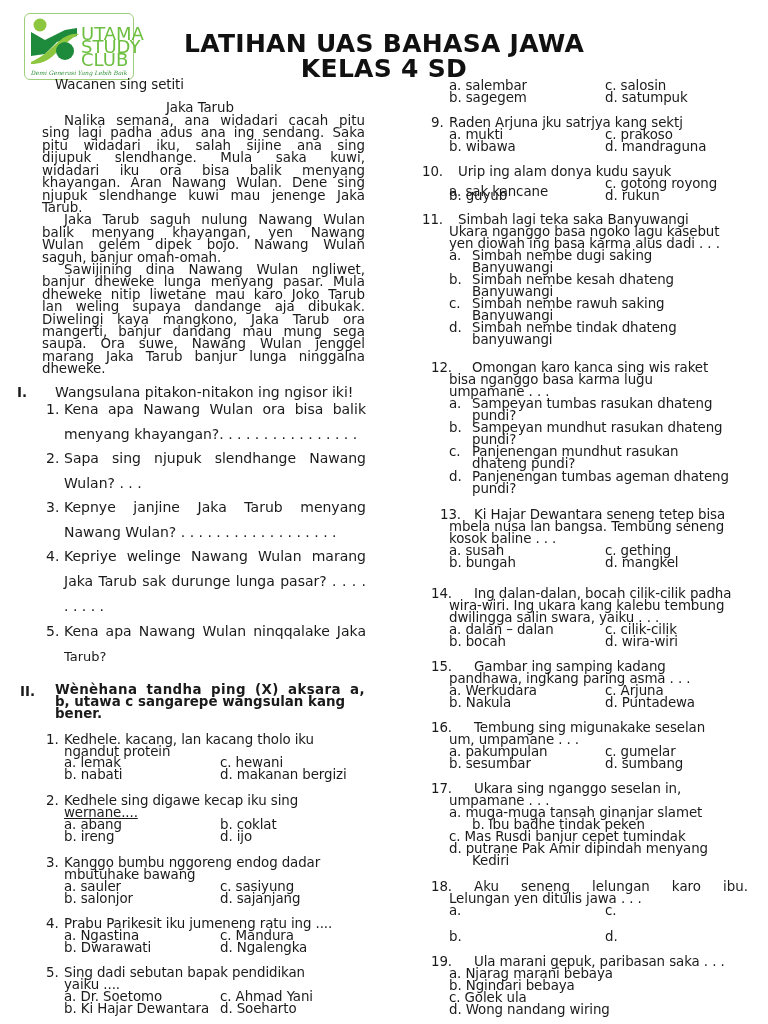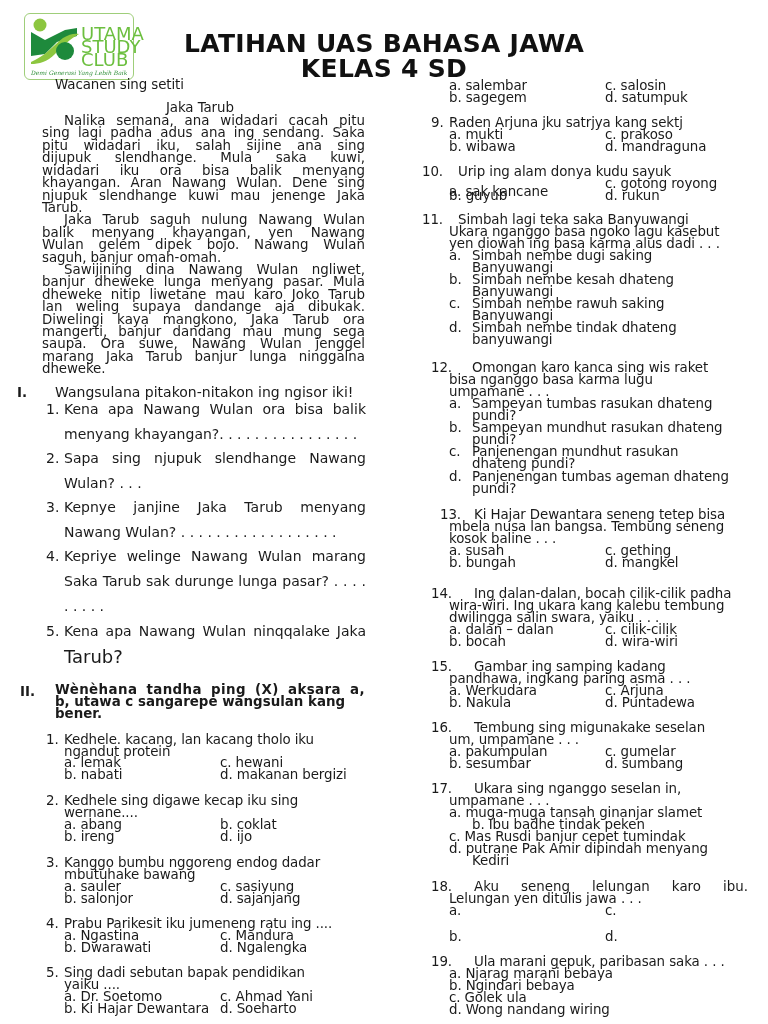--- a/index.html
+++ b/index.html
@@ -77,27 +77,27 @@
     <div class="abs q2" style="left:64px;top:471px;">Wulan? . . .</div>
   </div>
   <div>
     <div class="abs q2" style="left:46px;top:495px;">3.</div>
     <div class="abs q2" style="left:64px;top:495px;width:302px;text-align:justify;text-align-last:justify;white-space:normal;">Kepnye janjine Jaka Tarub menyang</div>
     <div class="abs q2" style="left:64px;top:520px;">Nawang Wulan? . . . . . . . . . . . . . . . . . .</div>
   </div>
   <div>
     <div class="abs q2" style="left:46px;top:544px;">4.</div>
     <div class="abs q2" style="left:64px;top:544px;width:302px;text-align:justify;text-align-last:justify;white-space:normal;">Kepriye welinge Nawang Wulan marang</div>
-    <div class="abs q2" style="left:64px;top:569px;width:302px;text-align:justify;text-align-last:justify;white-space:normal;">Saka Tarub sak durunge lunga pasar? . . . .</div>
+    <div class="abs q2" style="left:64px;top:569px;width:302px;text-align:justify;text-align-last:justify;white-space:normal;">Jaka Tarub sak durunge lunga pasar? . . . .</div>
     <div class="abs q2" style="left:64px;top:594px;">. . . . .</div>
   </div>
   <div>
     <div class="abs q2" style="left:46px;top:619px;">5.</div>
     <div class="abs q2" style="left:64px;top:619px;width:302px;text-align:justify;text-align-last:justify;white-space:normal;">Kena apa Nawang Wulan ninqqalake Jaka</div>
-    <div class="abs q2" style="left:64px;top:644px;font-size:18px;">Tarub?</div>
+    <div class="abs q2" style="left:64px;top:644px;font-size:13px;">Tarub?</div>
   </div>
 </div>
 
 <div class="abs roman" style="left:20px;top:684px;">II.</div>
 <div class="abs bold" style="left:55px;top:684px;width:310px;font-size:13.4px;line-height:11.5px;text-align:justify;text-align-last:justify;white-space:normal;letter-spacing:0.4px;">Wènèhana tandha ping (X) aksara a,</div>
 <div class="abs bold" style="left:55px;top:696px;font-size:13.4px;line-height:11.5px;">b, utawa c sangarepe wangsulan kang</div>
 <div class="abs bold" style="left:55px;top:708px;font-size:13.4px;line-height:11.5px;">bener.</div>
 
 <div>
   <div class="abs t" style="left:46px;top:734px;">1.</div>
@@ -105,21 +105,21 @@
   <div class="abs t" style="left:64px;top:746px;">ngandut protein</div>
   <div class="abs t" style="left:64px;top:757px;">a. lemak</div>
   <div class="abs t" style="left:220px;top:757px;">c. hewani</div>
   <div class="abs t" style="left:64px;top:769px;">b. nabati</div>
   <div class="abs t" style="left:220px;top:769px;">d. makanan bergizi</div>
 </div>
 
 <div>
   <div class="abs t" style="left:46px;top:795px;">2.</div>
   <div class="abs t" style="left:64px;top:795px;">Kedhele sing digawe kecap iku sing</div>
-  <div class="abs t" style="left:64px;top:807px;">wernane....</div>
+  <div class="abs t" style="left:64px;top:807px;text-decoration:underline;">wernane....</div>
   <div class="abs t" style="left:64px;top:819px;">a. abang</div>
   <div class="abs t" style="left:220px;top:819px;">b. coklat</div>
   <div class="abs t" style="left:64px;top:831px;">b. ireng</div>
   <div class="abs t" style="left:220px;top:831px;">d. ijo</div>
 </div>
 
 <div>
   <div class="abs t" style="left:46px;top:857px;">3.</div>
   <div class="abs t" style="left:64px;top:857px;">Kanggo bumbu nggoreng endog dadar</div>
   <div class="abs t" style="left:64px;top:869px;">mbutuhake bawang</div>

